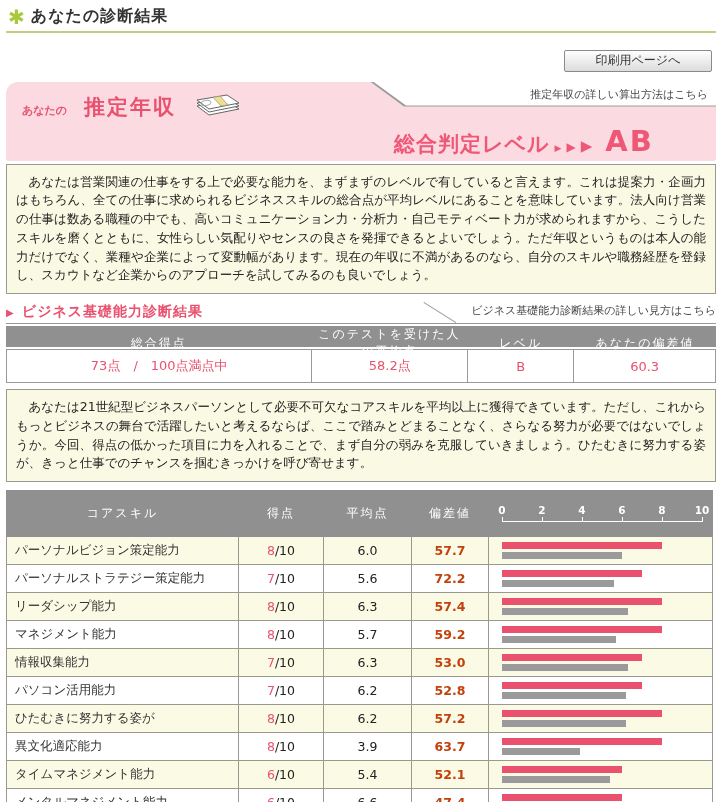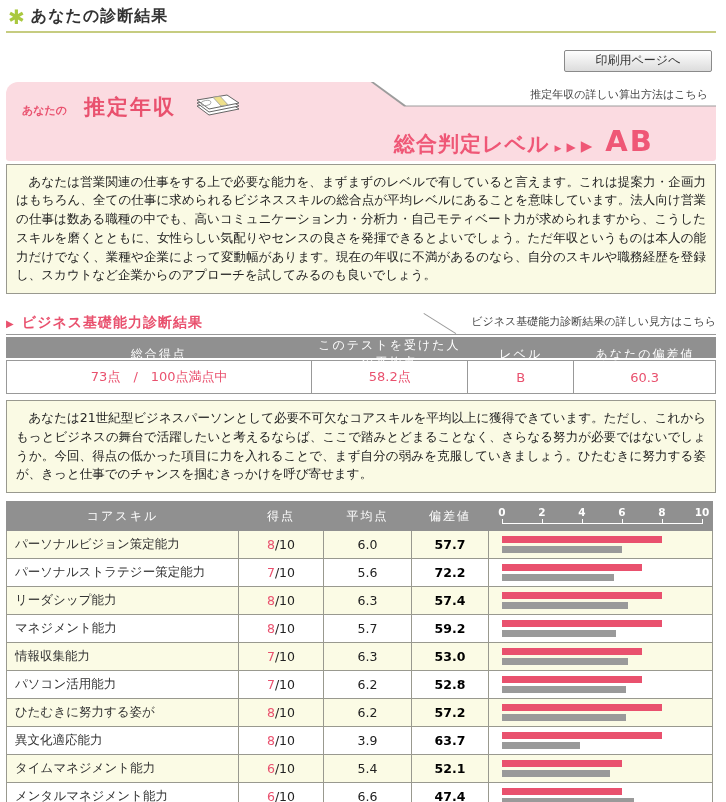--- a/index.html
+++ b/index.html
@@ -39,21 +39,21 @@
   .judgement .jlabel { font-size:21px; font-weight:bold; letter-spacing:1px; }
   .arr { line-height:1; } .a1{font-size:9px;} .a2{font-size:12px;} .a3{font-size:15px;}
   .ab { font-size:29px; font-weight:bold; margin-left:8px; letter-spacing:2px; }
 
   
   .desc-box { margin-top:3px; background:#fafae4; border:1px solid #99998f;
     padding:8px 9px; font-size:12.5px; line-height:1.5; color:#222; text-align:justify; }
   .desc-box.second { margin-top:6px; }
 
   
-  .section-head { position:relative; margin-top:18px; height:23px; border-bottom:1px solid #999; }
+  .section-head { position:relative; margin-top:7px; height:23px; border-bottom:1px solid #999; }
   .tri { color:#e9516e; font-size:10px; margin-right:3px; }
   .sec-title { color:#e9516e; font-size:14px; font-weight:bold; letter-spacing:1px; }
   .diag { position:absolute; left:418px; top:1px; width:38px; height:1px; background:#999;
     transform:rotate(32deg); transform-origin:left top; }
   .sec-link { position:absolute; right:0; top:2px; font-size:11px; color:#444;
     text-decoration:none; cursor:pointer; }
 
   
   .summary-head { display:grid; grid-template-columns:43% 22% 15% 20%; margin-top:2px;
     background:#909090; color:#fff; font-size:12px; height:21px; align-items:center;
@@ -64,27 +64,27 @@
   .summary-vals > div { border-left:1px solid #999; height:100%; display:flex;
     align-items:center; justify-content:center; }
   .summary-vals > div:first-child { border-left:none; }
 
   
   table.skills { width:706px; margin-top:8px; border-collapse:collapse; table-layout:fixed;
     font-size:12.5px; }
   table.skills col.c-name{width:232px;} table.skills col.c-score{width:85px;}
   table.skills col.c-avg{width:88px;} table.skills col.c-dev{width:77px;}
   table.skills col.c-chart{width:224px;}
-  table.skills th { background:#909090; color:#fff; font-weight:normal; height:29px;
+  table.skills th { background:#909090; color:#fff; font-weight:normal; height:46px;
     font-size:12px; letter-spacing:2px; border:1px solid #909090; }
   table.skills td { border:1px solid #99998f; height:28px; }
   tr.cream td { background:#fbfbe5;margin-top:32px; } tr.white td { background:#fff; }
   td.name { padding-left:8px; color:#333; }
   td.score, td.avg { text-align:center; color:#222; }
-  td.dev { text-align:center; font-weight:bold; color:#000000; }
+  td.dev { text-align:center; font-weight:bold; color:#c2410c; }
   .pink { color:#e9516e; }
   td.chart { padding:5px 0 5px 13px; vertical-align:middle; }
   .bar { height:7px; } .bar-you { background:#e9516e; margin-bottom:3px; } .bar-avg { background:#9a9a9a; }
 
   
   .axis { position:relative; width:200px; height:20px; margin-left:13px; }
   .axis-line { position:absolute; left:0; right:0; bottom:2px; height:1px; background:#fff; }
   .axis-num { position:absolute; top:0; transform:translateX(-50%); font-size:10.5px;
     font-weight:bold; color:#fff; letter-spacing:0; }
   .axis-tick { position:absolute; bottom:2px; width:1px; height:5px; background:#fff; }

